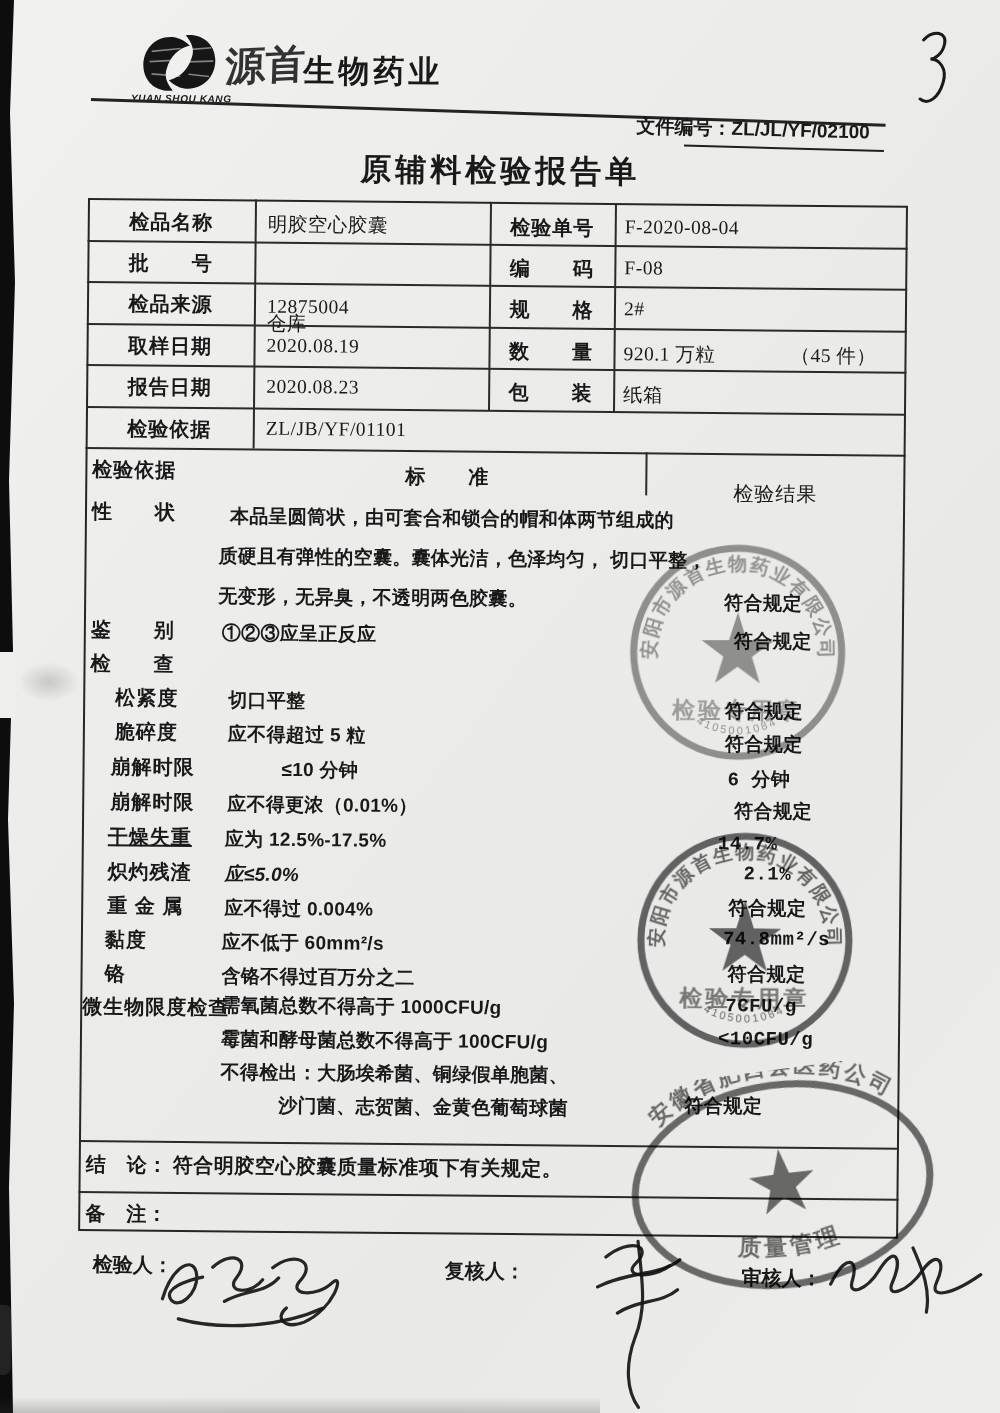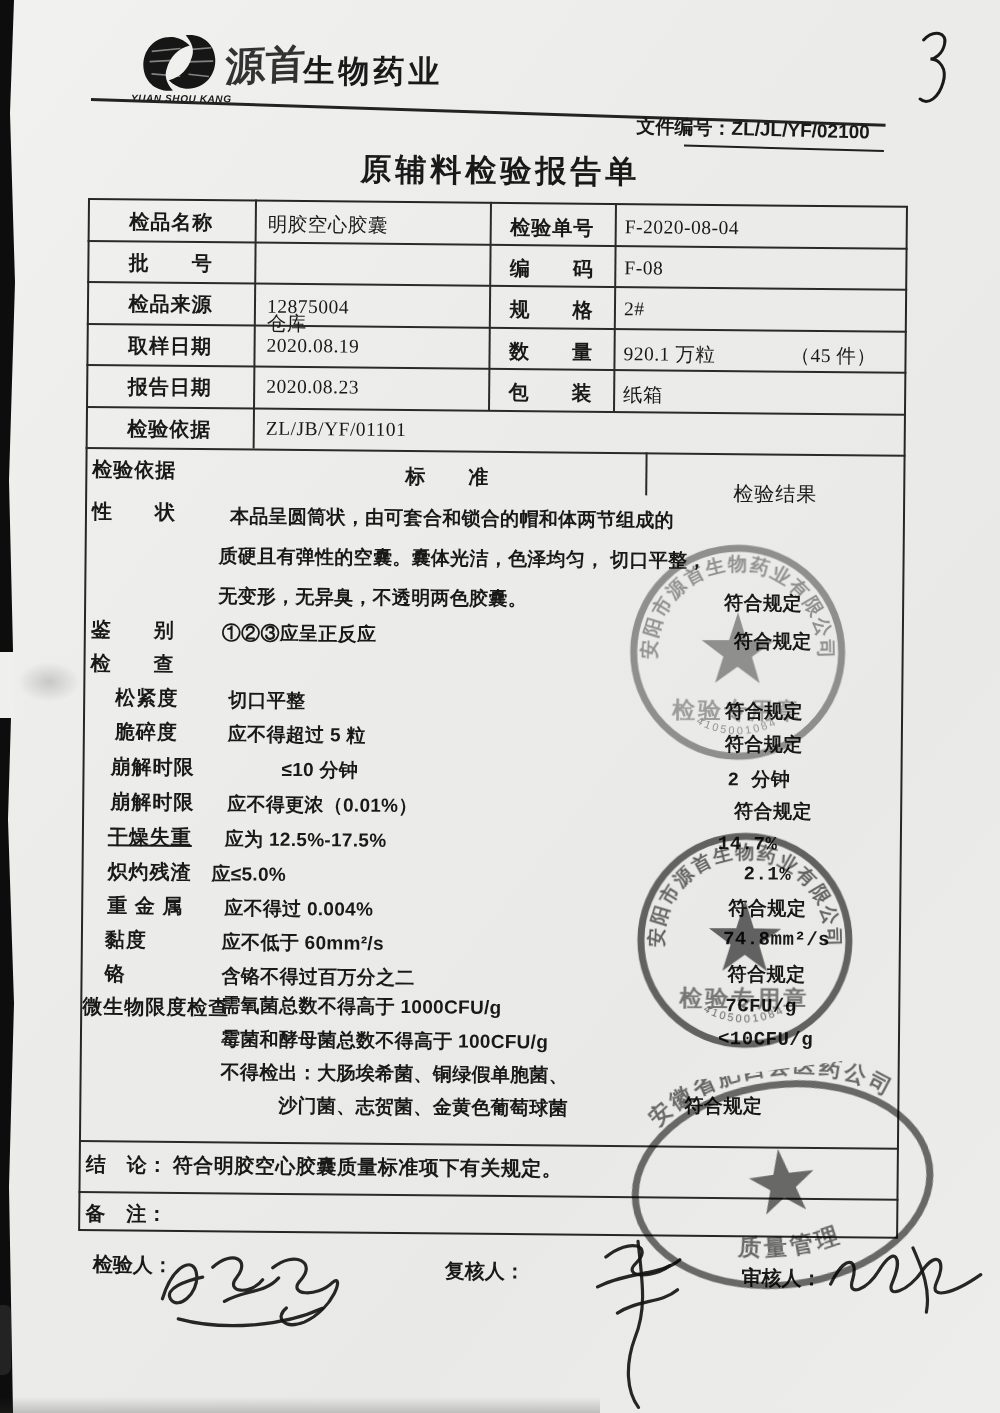--- a/index.html
+++ b/index.html
@@ -140,32 +140,32 @@
     <div class="abs ti" style="left:120px;top:684px;">松紧度</div>
     <div class="abs ts" style="left:233px;top:686px;">切口平整</div>
     <div class="abs tr-res" style="left:730px;top:692px;">符合规定</div>
 
     <div class="abs ti" style="left:120px;top:718px;">脆碎度</div>
     <div class="abs ts" style="left:233px;top:720px;">应不得超过 5 粒</div>
     <div class="abs tr-res" style="left:730px;top:725px;">符合规定</div>
 
     <div class="abs ti" style="left:116px;top:753px;">崩解时限</div>
     <div class="abs ts" style="left:240px;top:755px;margin-left:47px;">≤10 分钟</div>
-    <div class="abs tr-res" style="left:733px;top:760px;">2 分钟</div>
+    <div class="abs tr-res" style="left:733px;top:760px;">6 分钟</div>
 
     <div class="abs ti" style="left:116px;top:788px;">崩解时限</div>
     <div class="abs ts" style="left:233px;top:790px;">应不得更浓（0.01%）</div>
     <div class="abs tr-res" style="left:740px;top:792px;">符合规定</div>
 
     <div class="abs ti" style="left:114px;top:823px;text-decoration:underline;">干燥失重</div>
     <div class="abs ts" style="left:231px;top:825px;">应为 12.5%-17.5%</div>
     <div class="abs tr-res" style="left:724px;top:827px;">14.7%</div>
 
     <div class="abs ti" style="left:114px;top:858px;">炽灼残渣</div>
-    <div class="abs ts" style="left:218px;top:860px;">应≤5.0%</div>
+    <div class="abs ts" style="left:231px;top:860px;font-style:italic;">应≤5.0%</div>
     <div class="abs tr-res" style="left:750px;top:857px;">2.1%</div>
 
     <div class="abs ti" style="left:114px;top:892px;">重 金 属</div>
     <div class="abs ts" style="left:231px;top:894px;">应不得过 0.004%</div>
     <div class="abs tr-res" style="left:735px;top:889px;">符合规定</div>
 
     <div class="abs ti" style="left:112px;top:926px;">黏度</div>
     <div class="abs ts" style="left:229px;top:928px;">应不低于 60mm²/s</div>
     <div class="abs tr-res" style="left:730px;top:922px;">74.8mm²/s</div>
 

